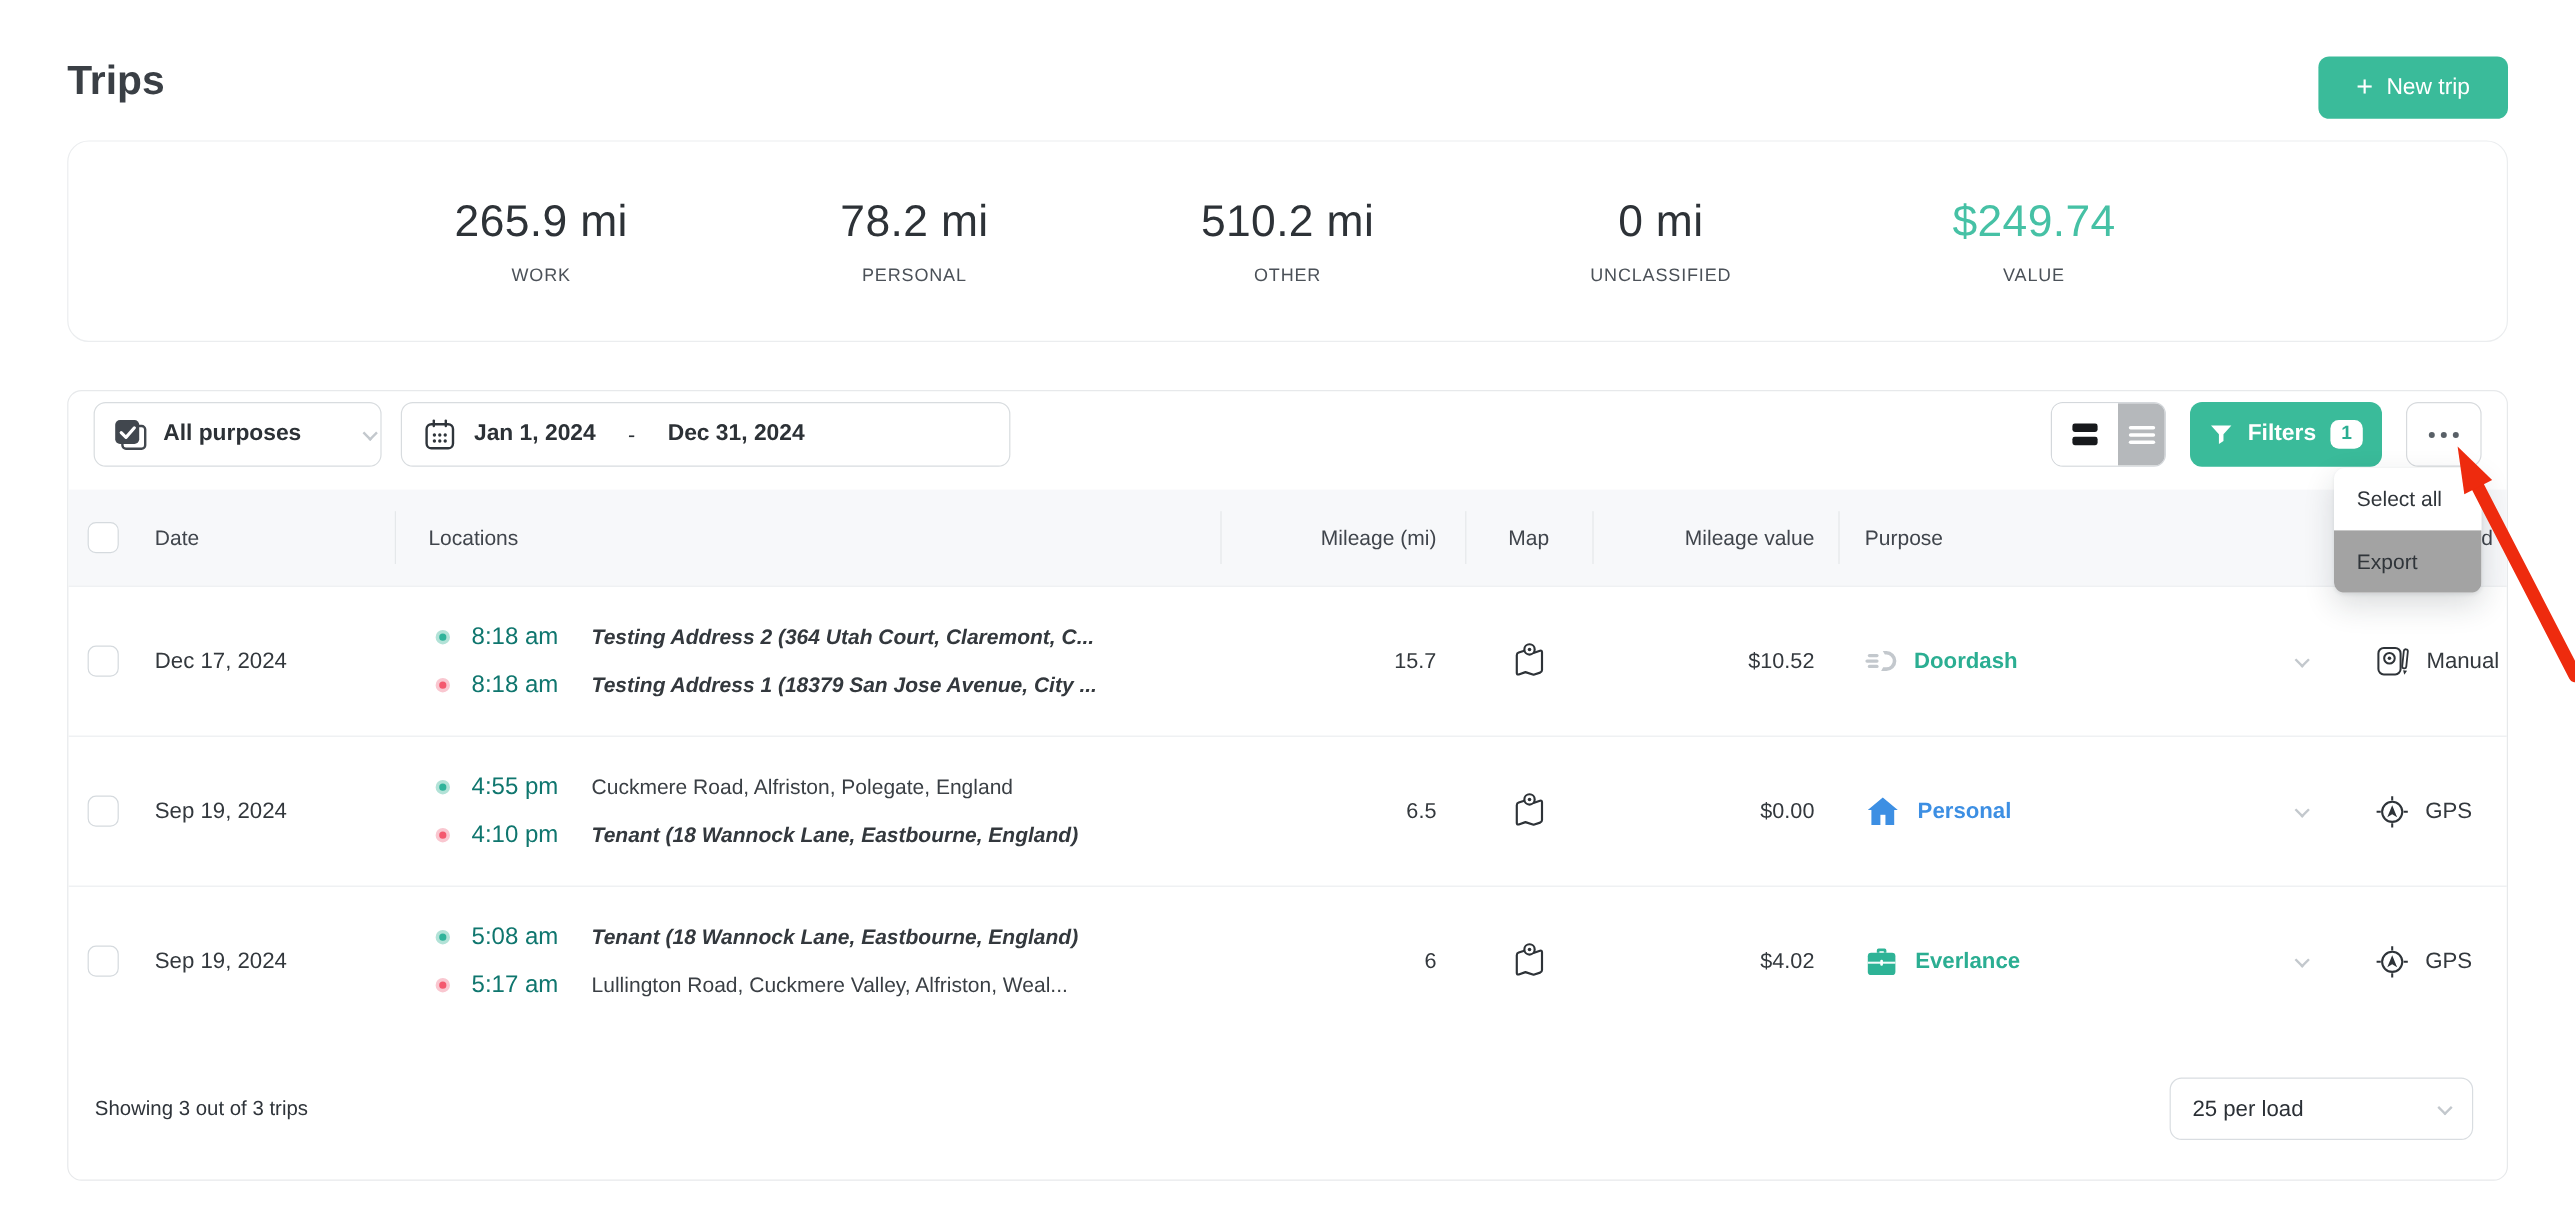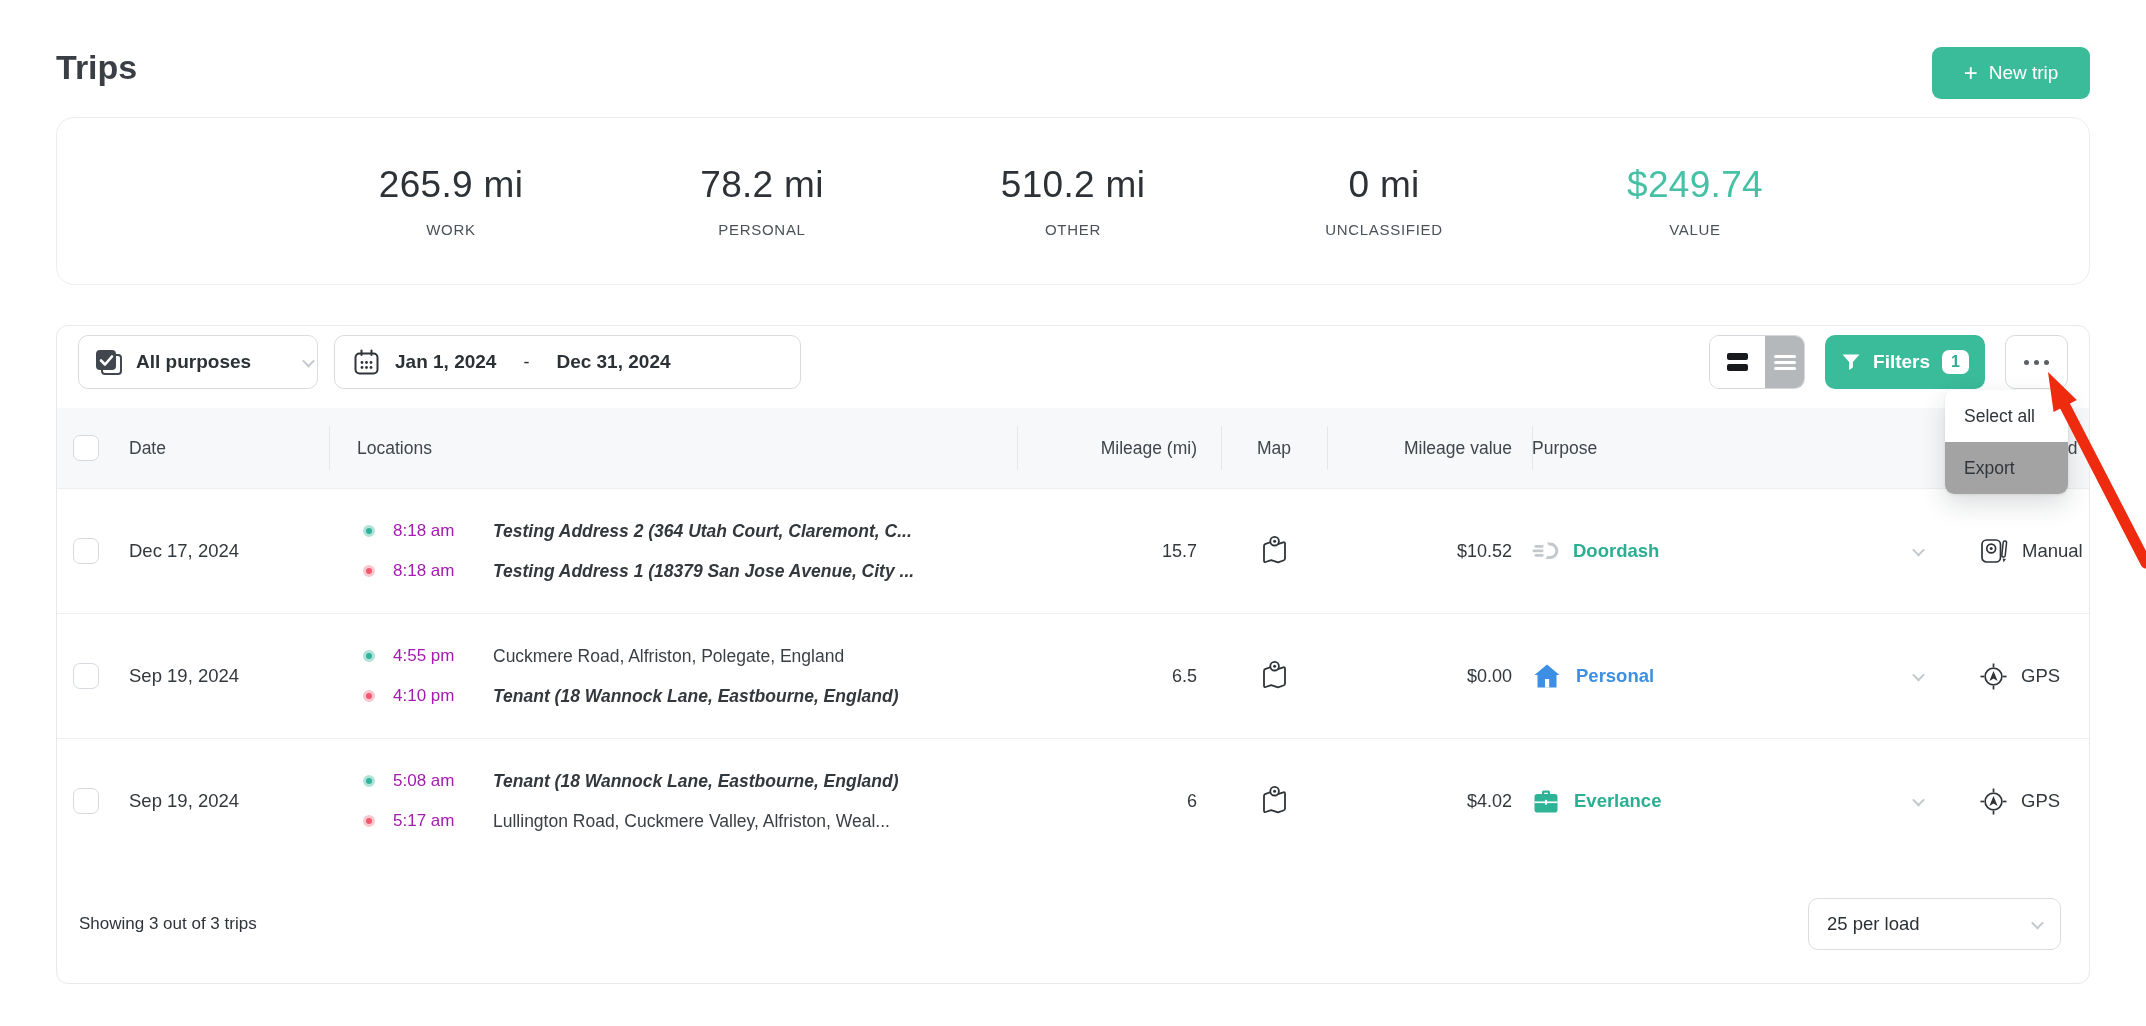--- a/index.html
+++ b/index.html
@@ -25,21 +25,21 @@
 
   
   .main-card { margin-top:40px; height:659px; border:1px solid #e7e9eb; border-radius:12px;
     background:#fff; position:relative; overflow:hidden; }
 
   .toolbar { height:82px; display:flex; align-items:flex-start; padding:9px 21px 0 21px; }
   .box { height:54px; border:1px solid #d8dcdf; border-radius:10px; background:#fff;
     display:flex; align-items:center; }
   .purposes { width:240px; padding:0 4px 0 14px; gap:13px; cursor:pointer; }
   .purposes .lbl { font-size:19px; font-weight:700; color:#2c3136; }
-  .daterange { width:467px; margin-left:16px; padding:0 18px; gap:15px; cursor:pointer; }
+  .daterange { width:508px; margin-left:16px; padding:0 18px; gap:15px; cursor:pointer; }
   .daterange .d { font-size:19px; font-weight:600; color:#2c3136; }
   .daterange .sep { margin:0 12px; color:#2c3136; font-size:18px; }
 
   .chev { display:inline-block; width:9px; height:9px; border-right:2px solid #c3c8cd;
     border-bottom:2px solid #c3c8cd; transform:rotate(45deg) translate(-1px,-1px); }
   .purposes .chev { margin-left:auto; }
 
   .tb-right { margin-left:auto; display:flex; gap:20px; }
   .view-toggle { width:96px; height:54px; border:1px solid #d4d8dc; border-radius:10px;
     overflow:hidden; display:flex; cursor:pointer; }
@@ -67,38 +67,38 @@
   
   .thead, .trow { width:2150px; display:flex; align-items:center; }
   .thead { height:80px; background:#f7f8fa; font-size:17.5px; color:#40454c; }
   .th { position:relative; height:100%; display:flex; align-items:center; }
   .th.sep::before { content:''; position:absolute; left:0; top:18px; bottom:18px; width:1px; background:#e5e8ea; }
 
   .c-check { width:60px; }  .c-date { width:212px; }  .c-loc { width:688px; }
   .c-mi { width:204px; justify-content:flex-end; padding-right:24px; }
   .c-map { width:106px; justify-content:center; }
   .c-val { width:205px; justify-content:flex-end; padding-right:20px; }
-  .c-purpose { width:447px; }
+  .c-purpose { width:447px; padding-left:22px; }
   .c-method { width:228px; }
   .th.c-date { padding-left:12px; } .th.c-loc { padding-left:28px; } .th.c-method { padding-left:40px; }
 
   .checkbox { width:26px; height:26px; border:1.5px solid #d5dade; border-radius:7px;
     background:#fff; margin-left:16px; cursor:pointer; }
 
   .trow { height:125px; border-top:1px solid #eceef0; }
   .cell { display:flex; align-items:center; height:100%; }
   .cell-date { font-size:18.5px; color:#33383d; padding-left:12px; }
   .num { font-size:18px; color:#33383d; }
 
   .stops { display:flex; flex-direction:column; gap:9px; padding-left:34px; justify-content:center; }
   .stop { display:flex; align-items:center; height:31px; }
   .dot { width:12px; height:12px; border-radius:50%; margin-right:18px; flex:none; }
   .dot-start { background:#2fb39a; border:3px solid #b2e2d7; }
   .dot-end { background:#f4586e; border:3px solid #f9c7d0; }
-  .time { width:78px; font-size:17px; color:#a21caf; margin-right:22px; flex:none; }
+  .time { width:78px; font-size:20px; color:#0f766e; margin-right:22px; flex:none; }
   .loc { font-size:17.5px; color:#3a3f44; white-space:nowrap; }
   .loc.em { font-weight:700; font-style:italic; color:#33383d; }
 
   .cell-purpose { padding-right:56px; gap:14px; }
   .p-label { font-size:18.5px; font-weight:700; }
   .p-teal { color:#2BAE92; } .p-blue { color:#3D8FE3; }
   .cell-purpose .chev { margin-left:auto; }
   .cell-method { gap:13px; font-size:18.5px; color:#33383d; }
 
   .tfoot { height:122px; display:flex; align-items:center; justify-content:space-between;

